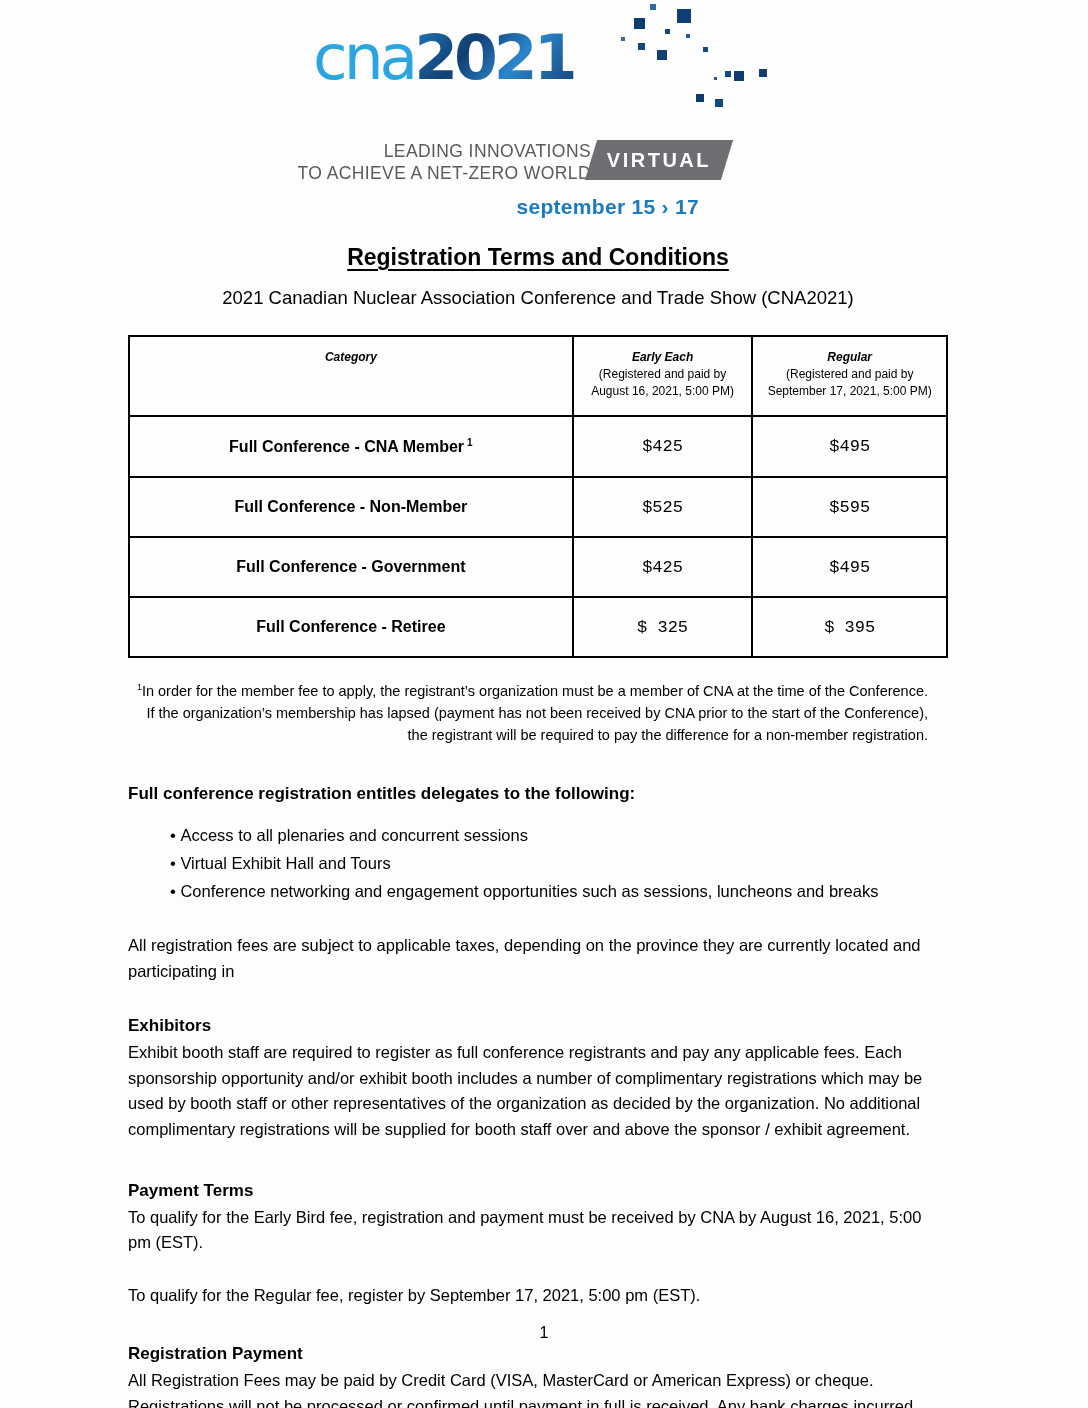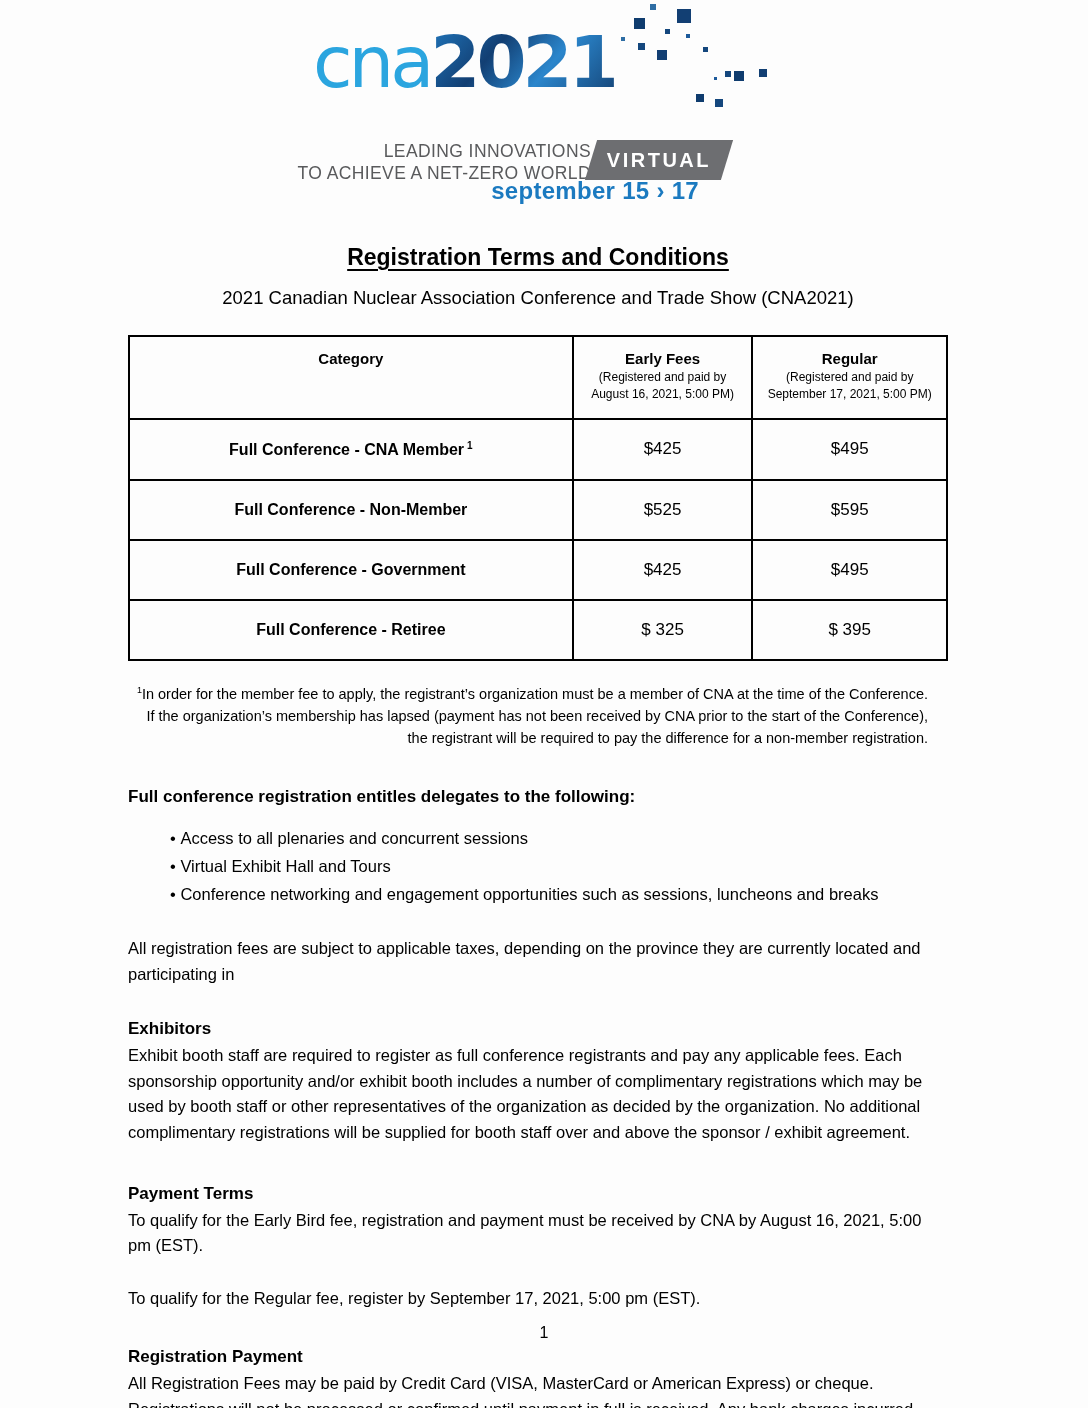--- a/index.html
+++ b/index.html
@@ -5,35 +5,35 @@
   * { margin:0; padding:0; box-sizing:border-box; }
   html,body { background:#e8e8e8; }
   body { font-family:"Liberation Sans","DejaVu Sans",sans-serif; color:#000; }
   .page {
     position:relative; width:1088px; height:1408px; margin:0 auto;
     background:#fdfdfd; overflow:hidden;
   }
 
   
   .logo-wrap { position:relative; width:462px; height:220px; margin:0 auto; }
-  .brand { position:absolute; left:0; top:26px; font-size:72px; line-height:1;
+  .brand { position:absolute; left:0; top:26px; font-size:63px; line-height:1;
            letter-spacing:-4px; white-space:nowrap; font-family:"DejaVu Sans",sans-serif; }
   .brand-light { color:#2ba5df; font-weight:400; }
   .brand-bold  { font-weight:700; color:#175088;
                  background:linear-gradient(130deg,#2179c0 0%,#123f73 35%,#2b86cc 62%,#133f70 100%);
                  -webkit-background-clip:text; background-clip:text;
                  -webkit-text-fill-color:transparent; }
   .tagline { position:absolute; right:184px; top:141px; text-align:right;
              font-size:17.5px; line-height:1.25; color:#595a5c; letter-spacing:.4px;
              white-space:nowrap; }
   .badge { position:absolute; left:278px; top:140px; height:40px; padding:0 16px;
            background:#6d6e71; transform:skewX(-17deg); display:flex; align-items:center; }
   .badge span { transform:skewX(17deg); color:#fff; font-weight:700; font-size:20px;
                 letter-spacing:2.5px; }
-  .dates { position:absolute; right:76px; top:177px; font-size:24px; font-weight:700;
+  .dates { position:absolute; right:76px; top:195px; font-size:21px; font-weight:700;
            color:#1b7ac0; letter-spacing:.3px; white-space:nowrap; }
   .sq { position:absolute; background:#14477d; }
   .sq.s1{left:321px;top:18px;width:11px;height:11px;background:#0f3c6e}
   .sq.s2{left:364px;top:9px;width:14px;height:14px;background:#123f73}
   .sq.s3{left:352px;top:29px;width:5px;height:5px}
   .sq.s4{left:308px;top:37px;width:4px;height:4px;background:#2e6da4}
   .sq.s5{left:325px;top:43px;width:7px;height:7px}
   .sq.s6{left:344px;top:50px;width:10px;height:10px;background:#123f73}
   .sq.s7{left:373px;top:34px;width:4px;height:4px;background:#1d5a9b}
   .sq.s8{left:390px;top:47px;width:5px;height:5px}
@@ -48,24 +48,24 @@
   
   .content { padding:0 140px 0 128px; }
   .doc-title { margin-top:24px; text-align:center; font-size:23px; font-weight:700;
                text-decoration:underline; text-underline-offset:4px; }
   .doc-subtitle { margin-top:16px; text-align:center; font-size:18.5px; }
 
   table.pricing { margin-top:26px; width:820px; border-collapse:collapse; }
   table.pricing th, table.pricing td { border:2.5px solid #000; text-align:center; }
   .col-cat{width:445px} .col-eb{width:180px} .col-reg{width:195px}
   th.hcell { vertical-align:top; padding:13px 8px 14px; font-weight:700; }
-  .th-label { font-size:15px; font-weight:700; }
+  .th-label { font-size:12px; font-weight:700;font-style:italic; }
   .th-note { font-size:12px; font-weight:400; line-height:1.45; margin-top:2px; }
   td.cat { font-weight:700; font-size:16px; padding:20px 6px; }
-  td.price { font-size:17px; padding:12px 2px; font-weight:400; }
+  td.price { font-size:17px; padding:12px 2px; font-weight:400;font-family:Liberation Mono, monospace; }
   td.cat sup { font-size:10px; margin-left:3px; }
 
   .footnote { margin-top:22px; font-size:14.5px; line-height:1.52; width:800px;text-align:right; }
   .footnote sup { font-size:9px; vertical-align:super; }
 
   .sec-heading { font-size:17px; font-weight:700; }
   .entitle { margin-top:38px; }
   .entitle ul { margin-top:22px; padding-left:42px; list-style:none; }
   .entitle li { font-size:16.5px; margin-top:9px; }
   .entitle li::before { content:"\2022\00a0"; }
@@ -127,21 +127,21 @@
           <col class="col-cat">
           <col class="col-eb">
           <col class="col-reg">
         </colgroup>
       <thead>
         <tr>
           <th class="hcell">
             <div class="th-label">Category</div>
           </th>
           <th class="hcell">
-            <div class="th-label">Early Fees</div>
+            <div class="th-label">Early Each</div>
             <div class="th-note">(Registered and paid by August 16, 2021, 5:00 PM)</div>
           </th>
           <th class="hcell">
             <div class="th-label">Regular</div>
             <div class="th-note">(Registered and paid by September 17, 2021, 5:00 PM)</div>
           </th>
         </tr>
       </thead>
       <tbody>
         <tr>

